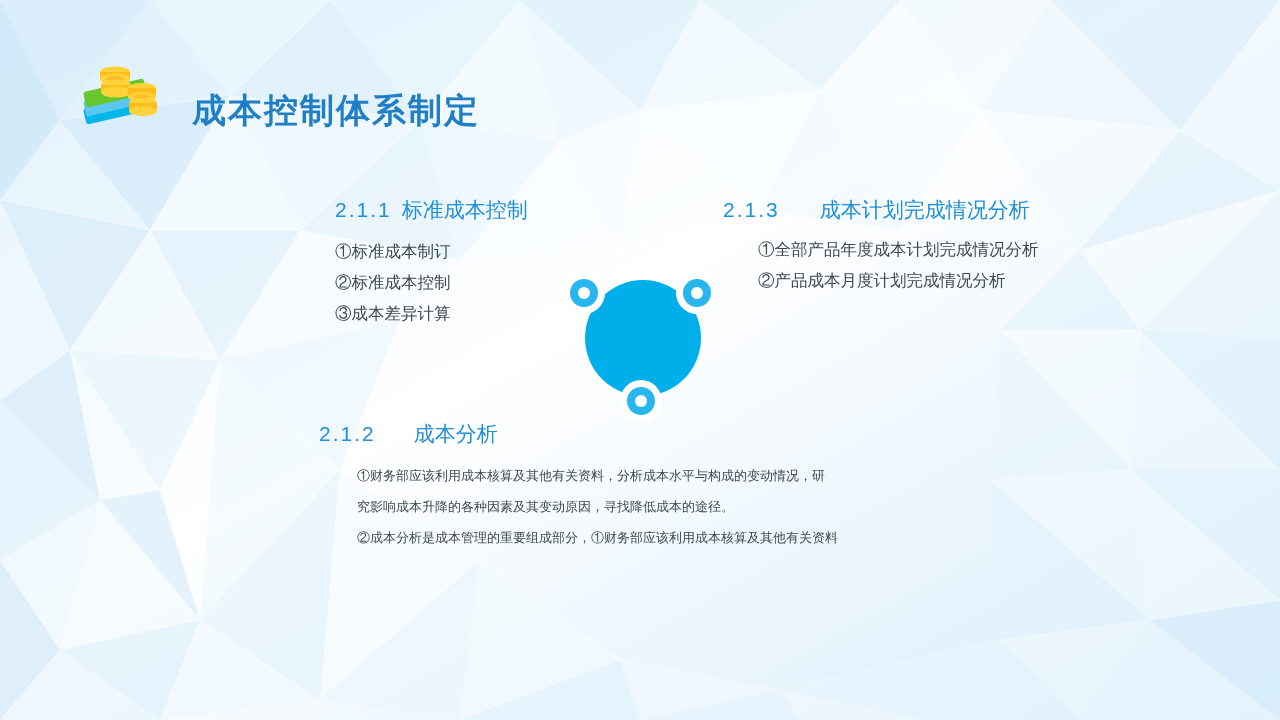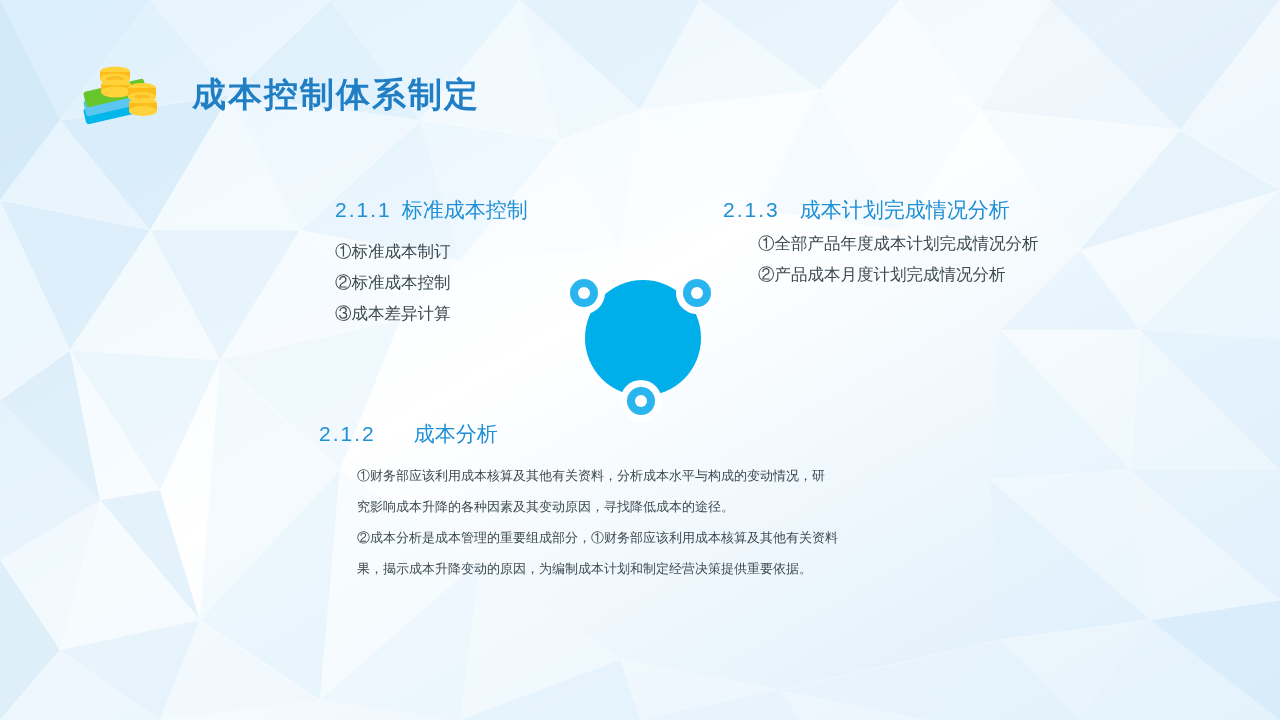--- a/index.html
+++ b/index.html
@@ -31,21 +31,21 @@
   .logo {
     position: absolute;
     left: 82px;
     top: 58px;
     width: 96px;
     height: 76px;
   }
   .title {
     position: absolute;
     left: 192px;
-    top: 72px;
+    top: 88px;
     font-size: 34px;
     font-weight: bold;
     color: #1f7ec4;
     letter-spacing: 2px;
     white-space: nowrap;
   }
   .section {
     position: absolute;
   }
   .sec-head {
@@ -60,22 +60,22 @@
   }
   .bullet {
     color: #3c4a52;
     font-size: 16.5px;
     line-height: 31px;
     white-space: nowrap;
   }
   #sec1 { left: 335px; top: 196px; }
   #sec1 .bullets { margin-top: 12px; }
   #sec3 { left: 723px; top: 196px; }
-  #sec3 .bullets { margin-top: 4px; margin-left: 35px; }
-  #sec3 .sec-head .num { margin-right: 20px; }
+  #sec3 .bullets { margin-top: 10px; margin-left: 35px; }
+  #sec3 .sec-head .num { margin-right: 40px; }
   #sec2 { left: 319px; top: 420px; }
   #sec2 .sec-head .num { margin-right: 38px; }
   #sec2 .bullets { margin-top: 12px; margin-left: 38px; }
   #sec2 .bullet {
     font-size: 13px;
     line-height: 31px;
     color: #3c4a52;
     white-space: nowrap;
   }
   .graphic {
@@ -258,17 +258,16 @@
   </div>
 
   <div class="section" id="sec2">
     <div class="sec-head">
       <span class="num">2.1.2</span><span>成本分析</span>
     </div>
     <div class="bullets">
       <div class="bullet">①财务部应该利用成本核算及其他有关资料，分析成本水平与构成的变动情况，研</div>
       <div class="bullet">究影响成本升降的各种因素及其变动原因，寻找降低成本的途径。</div>
       <div class="bullet">②成本分析是成本管理的重要组成部分，①财务部应该利用成本核算及其他有关资料</div>
-      <div class="bullet">果，揭示成本升降变动的原因，为编制成本计划和制定经营决策提供重要依据。</div>
     </div>
   </div>
 
 </div>
 
 </body></html>

